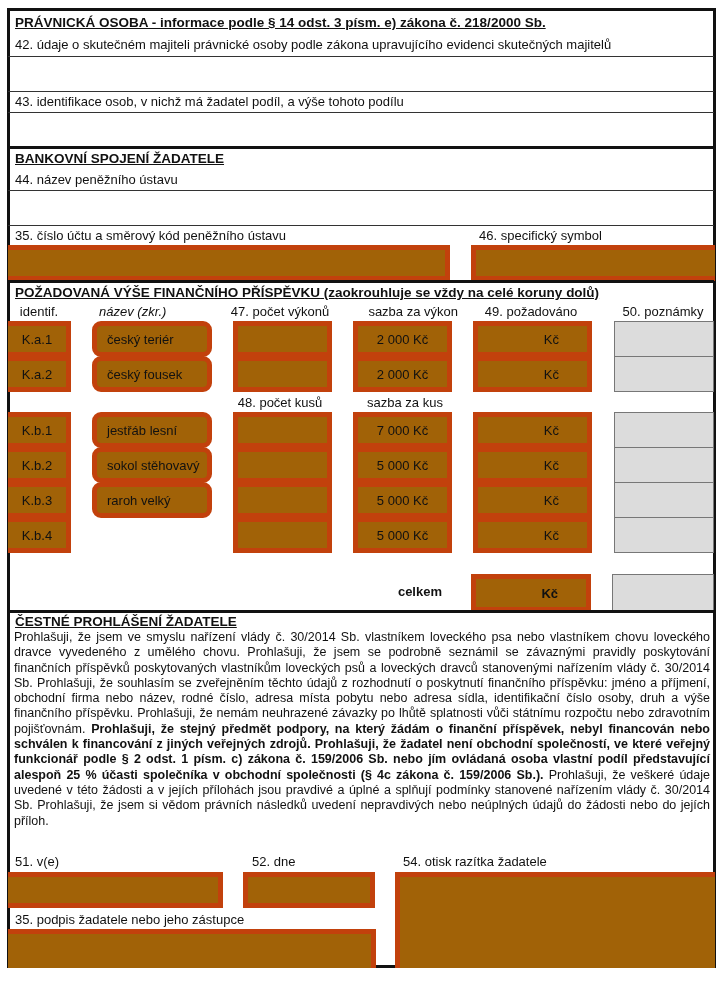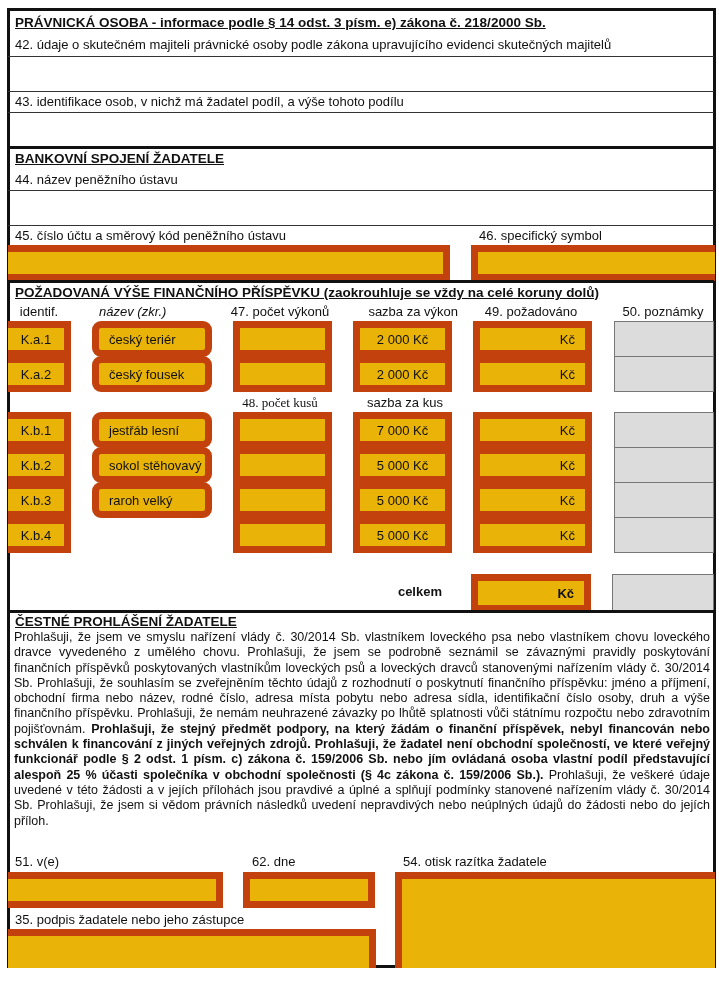--- a/index.html
+++ b/index.html
@@ -4,26 +4,26 @@
 <style>
   html, body { margin:0; padding:0; background:#fff; }
   body { width:719px; height:981px; position:relative; font-family:"Liberation Sans", sans-serif; color:#111; overflow:hidden; }
   .abs { position:absolute; box-sizing:border-box; }
   .frame { left:7px; top:8px; width:709px; height:960px; border:3px solid #111; }
   .hline { height:0; border-top:1px solid #333; }
   .hthick { height:0; border-top:3px solid #111; }
   .txt { font-size:13px; white-space:nowrap; line-height:16px; }
   .title { font-size:13.5px; font-weight:bold; text-decoration:underline; white-space:nowrap; line-height:16px; }
   .title-note { font-weight:bold; text-decoration:none; }
-  .box { border:7px solid #c2410c; background:#eab308; }
+  .box { border:5px solid #c2410c; background:#a16207; }
   .gray { background:#dcdcdc; border:1px solid #777; }
   .cell { display:flex; align-items:center; font-size:13px; }
   .cell.center { justify-content:center; }
   .cell.left { padding-left:10px;border-radius:9px; }
-  .cell.right { justify-content:flex-end; padding-right:10px; }
+  .cell.right { justify-content:flex-end; padding-right:28px; }
   .declaration { left:14px; top:630px; width:696px; font-size:12.5px; line-height:15.3px; text-align:justify; }
   .declaration b { font-weight:bold; }
 </style>
 </head>
 <body>
 
 <div class="abs frame"></div>
 
 <div class="abs title" style="left:15px;top:15px;">PRÁVNICKÁ OSOBA - informace podle § 14 odst. 3 písm. e) zákona č. 218/2000 Sb.</div>
 <div class="abs txt" style="left:15px;top:37px;">42. údaje o skutečném majiteli právnické osoby podle zákona upravujícího evidenci skutečných majitelů</div>
@@ -33,21 +33,21 @@
 <div class="abs txt" style="left:15px;top:94px;">43. identifikace osob, v nichž má žadatel podíl, a výše tohoto podílu</div>
 <div class="abs hline" style="left:8px;top:112px;width:706px;"></div>
 <div class="abs" style="left:9px;top:113px;width:704px;height:33px;"></div>
 <div class="abs hthick" style="left:8px;top:146px;width:706px;"></div>
 
 <div class="abs title" style="left:15px;top:151px;">BANKOVNÍ SPOJENÍ ŽADATELE</div>
 <div class="abs txt" style="left:15px;top:172px;">44. název peněžního ústavu</div>
 <div class="abs hline" style="left:8px;top:190px;width:706px;"></div>
 <div class="abs" style="left:9px;top:191px;width:704px;height:33px;"></div>
 <div class="abs hline" style="left:8px;top:225px;width:706px;"></div>
-<div class="abs txt" style="left:15px;top:228px;">45. číslo účtu a směrový kód peněžního ústavu</div>
+<div class="abs txt" style="left:15px;top:228px;">35. číslo účtu a směrový kód peněžního ústavu</div>
 <div class="abs txt" style="left:479px;top:228px;">46. specifický symbol</div>
 <div class="abs box" style="left:8px;top:245px;width:442px;height:36px;border-left:none;"></div>
 <div class="abs box" style="left:471px;top:245px;width:244px;height:36px;border-right:none;"></div>
 <div class="abs hthick" style="left:8px;top:280px;width:706px;"></div>
 
 <div class="abs title" style="left:15px;top:285px;">
   <span>POŽADOVANÁ VÝŠE FINANČNÍHO PŘÍSPĚVKU</span><span class="title-note"> (zaokrouhluje se vždy na celé koruny dolů)</span>
 </div>
 
 <div class="abs txt" style="left:8px;top:304px;width:62px;text-align:center;">identif.</div>
@@ -67,21 +67,21 @@
 </div>
 <div class="abs" style="left:0;top:356px;width:719px;height:36px;">
   <div class="abs box cell center" style="left:8px;top:0;width:63px;height:36px;border-left:none;">K.a.2</div>
   <div class="abs box cell left" style="left:92px;top:0;width:120px;height:36px;">český fousek</div>
   <div class="abs box cell center" style="left:233px;top:0;width:99px;height:36px;"></div>
   <div class="abs box cell center" style="left:353px;top:0;width:99px;height:36px;">2 000 Kč</div>
   <div class="abs box cell right" style="left:473px;top:0;width:119px;height:36px;">Kč</div>
   <div class="abs gray" style="left:614px;top:0;width:100px;height:36px;"></div>
 </div>
 
-<div class="abs txt" style="left:215px;top:395px;width:130px;text-align:center;font-family:Liberation Serif, serif;">48. počet kusů</div>
+<div class="abs txt" style="left:215px;top:395px;width:130px;text-align:center;">48. počet kusů</div>
 <div class="abs txt" style="left:352px;top:395px;width:106px;text-align:center;">sazba za kus</div>
 
 <div class="abs" style="left:0;top:412px;width:719px;height:36px;">
   <div class="abs box cell center" style="left:8px;top:0;width:63px;height:36px;border-left:none;">K.b.1</div>
   <div class="abs box cell left" style="left:92px;top:0;width:120px;height:36px;">jestřáb lesní</div>
   <div class="abs box cell center" style="left:233px;top:0;width:99px;height:36px;"></div>
   <div class="abs box cell center" style="left:353px;top:0;width:99px;height:36px;">7 000 Kč</div>
   <div class="abs box cell right" style="left:473px;top:0;width:119px;height:36px;">Kč</div>
   <div class="abs gray" style="left:614px;top:0;width:100px;height:36px;"></div>
 </div>
@@ -111,19 +111,19 @@
 
 <div class="abs txt" style="left:380px;top:584px;width:62px;text-align:right;font-weight:bold;">celkem</div>
 <div class="abs box cell right" style="left:471px;top:574px;width:120px;height:38px;font-weight:bold;">Kč</div>
 <div class="abs gray" style="left:612px;top:574px;width:102px;height:38px;"></div>
 <div class="abs hthick" style="left:8px;top:610px;width:706px;"></div>
 
 <div class="abs title" style="left:15px;top:614px;">ČESTNÉ PROHLÁŠENÍ ŽADATELE</div>
 <div class="abs declaration"><span>Prohlašuji, že jsem ve smyslu nařízení vlády č. 30/2014 Sb. vlastníkem loveckého psa nebo vlastníkem chovu loveckého dravce vyvedeného z umělého chovu. Prohlašuji, že jsem se podrobně seznámil se závaznými pravidly poskytování finančních příspěvků poskytovaných vlastníkům loveckých psů a loveckých dravců stanovenými nařízením vlády č. 30/2014 Sb. Prohlašuji, že souhlasím se zveřejněním těchto údajů z rozhodnutí o poskytnutí finančního příspěvku: jméno a příjmení, obchodní firma nebo název, rodné číslo, adresa místa pobytu nebo adresa sídla, identifikační číslo osoby, druh a výše finančního příspěvku. Prohlašuji, že nemám neuhrazené závazky po lhůtě splatnosti vůči státnímu rozpočtu nebo zdravotním pojišťovnám. </span><b>Prohlašuji, že stejný předmět podpory, na který žádám o finanční příspěvek, nebyl financován nebo schválen k financování z jiných veřejných zdrojů. Prohlašuji, že žadatel není obchodní společností, ve které veřejný funkcionář podle § 2 odst. 1 písm. c) zákona č. 159/2006 Sb. nebo jím ovládaná osoba vlastní podíl představující alespoň 25 % účasti společníka v obchodní společnosti (§ 4c zákona č. 159/2006 Sb.).</b><span> Prohlašuji, že veškeré údaje uvedené v této žádosti a v jejích přílohách jsou pravdivé a úplné a splňují podmínky stanovené nařízením vlády č. 30/2014 Sb. Prohlašuji, že jsem si vědom právních následků uvedení nepravdivých nebo neúplných údajů do žádosti nebo do jejích příloh.</span></div>
 
 <div class="abs txt" style="left:15px;top:854px;">51. v(e)</div>
-<div class="abs txt" style="left:252px;top:854px;">62. dne</div>
+<div class="abs txt" style="left:252px;top:854px;">52. dne</div>
 <div class="abs txt" style="left:403px;top:854px;">54. otisk razítka žadatele</div>
 <div class="abs box" style="left:8px;top:872px;width:215px;height:36px;border-left:none;"></div>
 <div class="abs box" style="left:243px;top:872px;width:132px;height:36px;"></div>
 <div class="abs box" style="left:395px;top:872px;width:320px;height:96px;border-right:none;border-bottom:none;"></div>
 <div class="abs txt" style="left:15px;top:912px;">35. podpis žadatele nebo jeho zástupce</div>
 <div class="abs box" style="left:8px;top:929px;width:368px;height:39px;border-left:none;border-bottom:none;"></div>
 
 </body></html>

